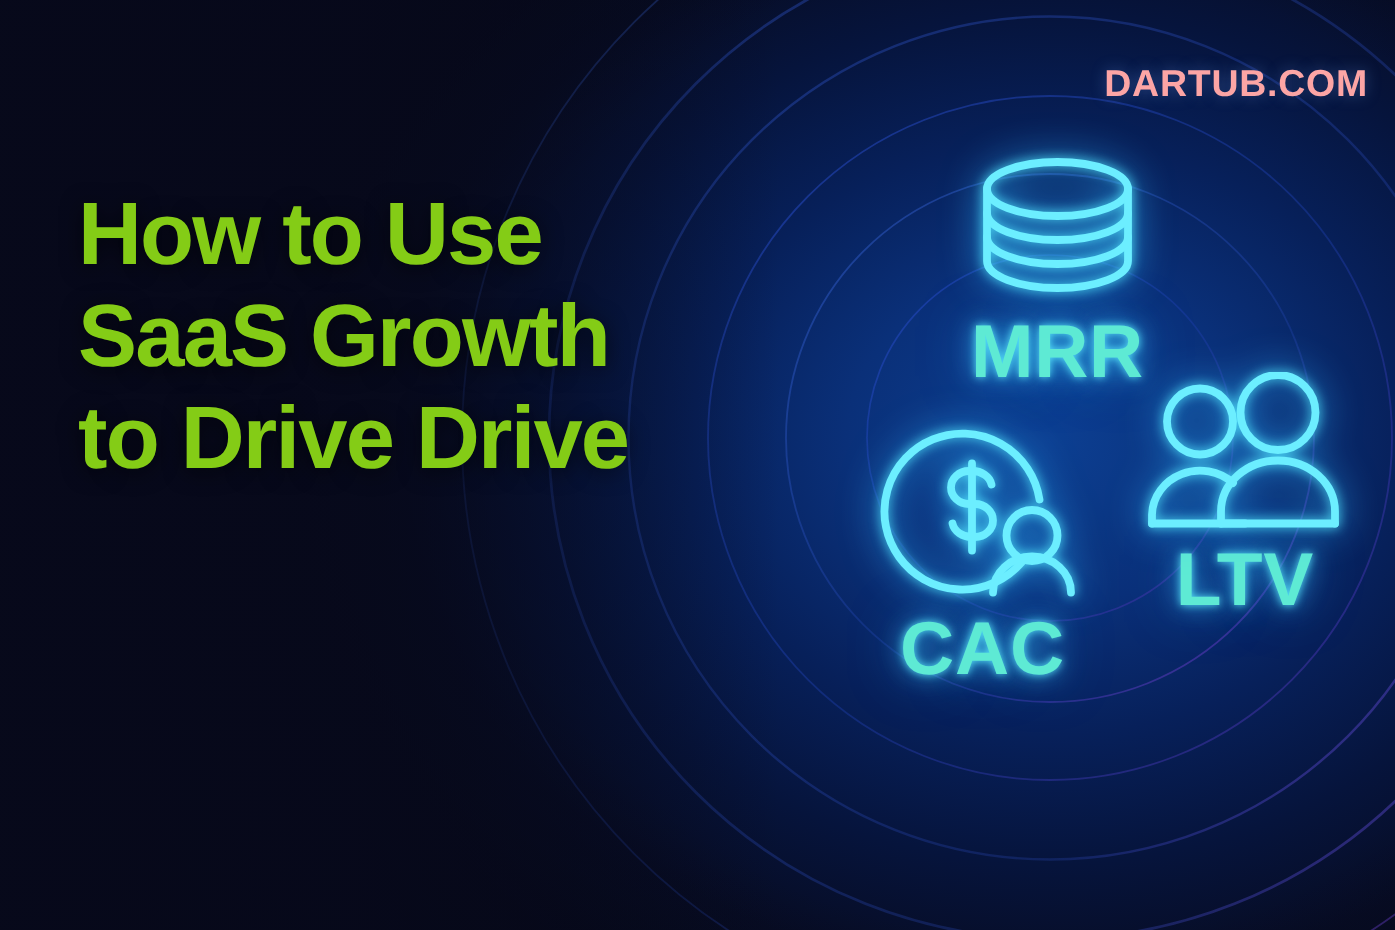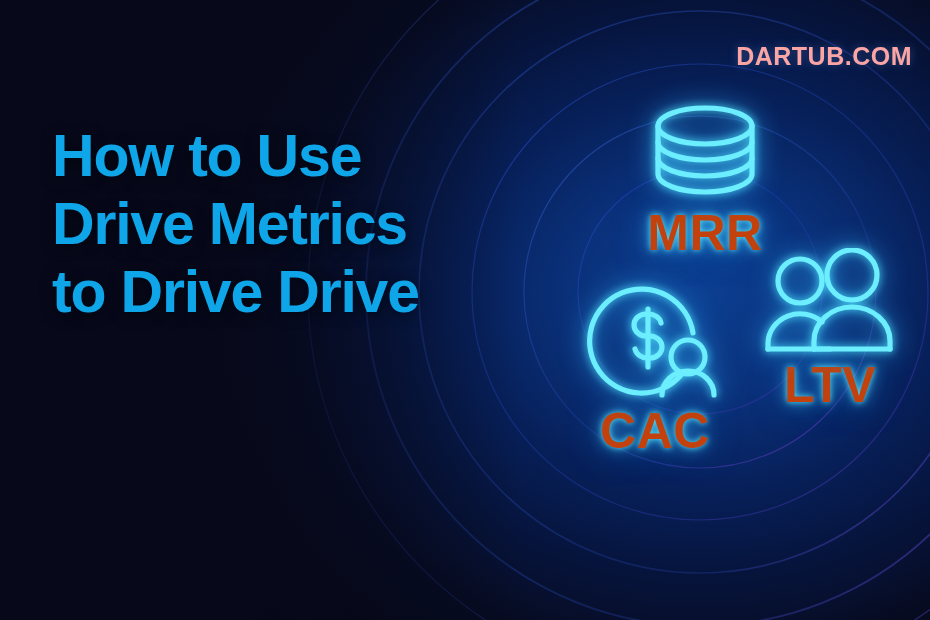--- a/index.html
+++ b/index.html
@@ -54,34 +54,34 @@
     white-space:nowrap;
   }
 
   
   .headline {
     position:absolute; left:52px; top:122px;
     width:470px;
   }
   .headline .line {
     display:block;
-    color:#0ea5e9;
+    color:#84cc16;
     font-size:59px;
     font-weight:bold;
     line-height:68px;
     letter-spacing:-1.2px;
     white-space:nowrap;
     text-shadow:0 2px 14px rgba(0,0,0,0.6);
   }
 
   
   .metric { position:absolute; text-align:center; }
   .metric-label {
     display:block;
-    color:#c2410c;
+    color:#5eead4;
     font-weight:bold;
     letter-spacing:0.5px;
     line-height:1;
     text-shadow:
       0 0 6px rgba(90,235,255,0.95),
       0 0 16px rgba(60,200,255,0.75),
       0 0 34px rgba(40,150,255,0.55);
   }
 
   #metric-mrr { left:600px; top:100px; width:210px; }
@@ -135,21 +135,21 @@
     </g>
   </svg>
 
   <div class="bg-vignette"></div>
   <div class="bg-left-fade"></div>
 
   <div class="logo">DARTUB.COM</div>
 
   <div class="headline">
     <span class="line">How to Use</span>
-    <span class="line">Drive Metrics</span>
+    <span class="line">SaaS Growth</span>
     <span class="line">to Drive Drive</span>
   </div>
 
   <div class="metric" id="metric-mrr">
     <span class="icon-wrap">
       <svg class="neon" width="116" height="100" viewBox="0 0 116 100" xmlns="http://www.w3.org/2000/svg" fill="none" stroke="#6ceeff" stroke-width="5.2" stroke-linecap="round">
         <ellipse cx="58" cy="26" rx="47" ry="18"></ellipse>
         <path d="M11 26 V74 a47 18 0 0 0 94 0 V26"></path>
         <path d="M11 42 a47 18 0 0 0 94 0"></path>
         <path d="M11 58 a47 18 0 0 0 94 0"></path>

